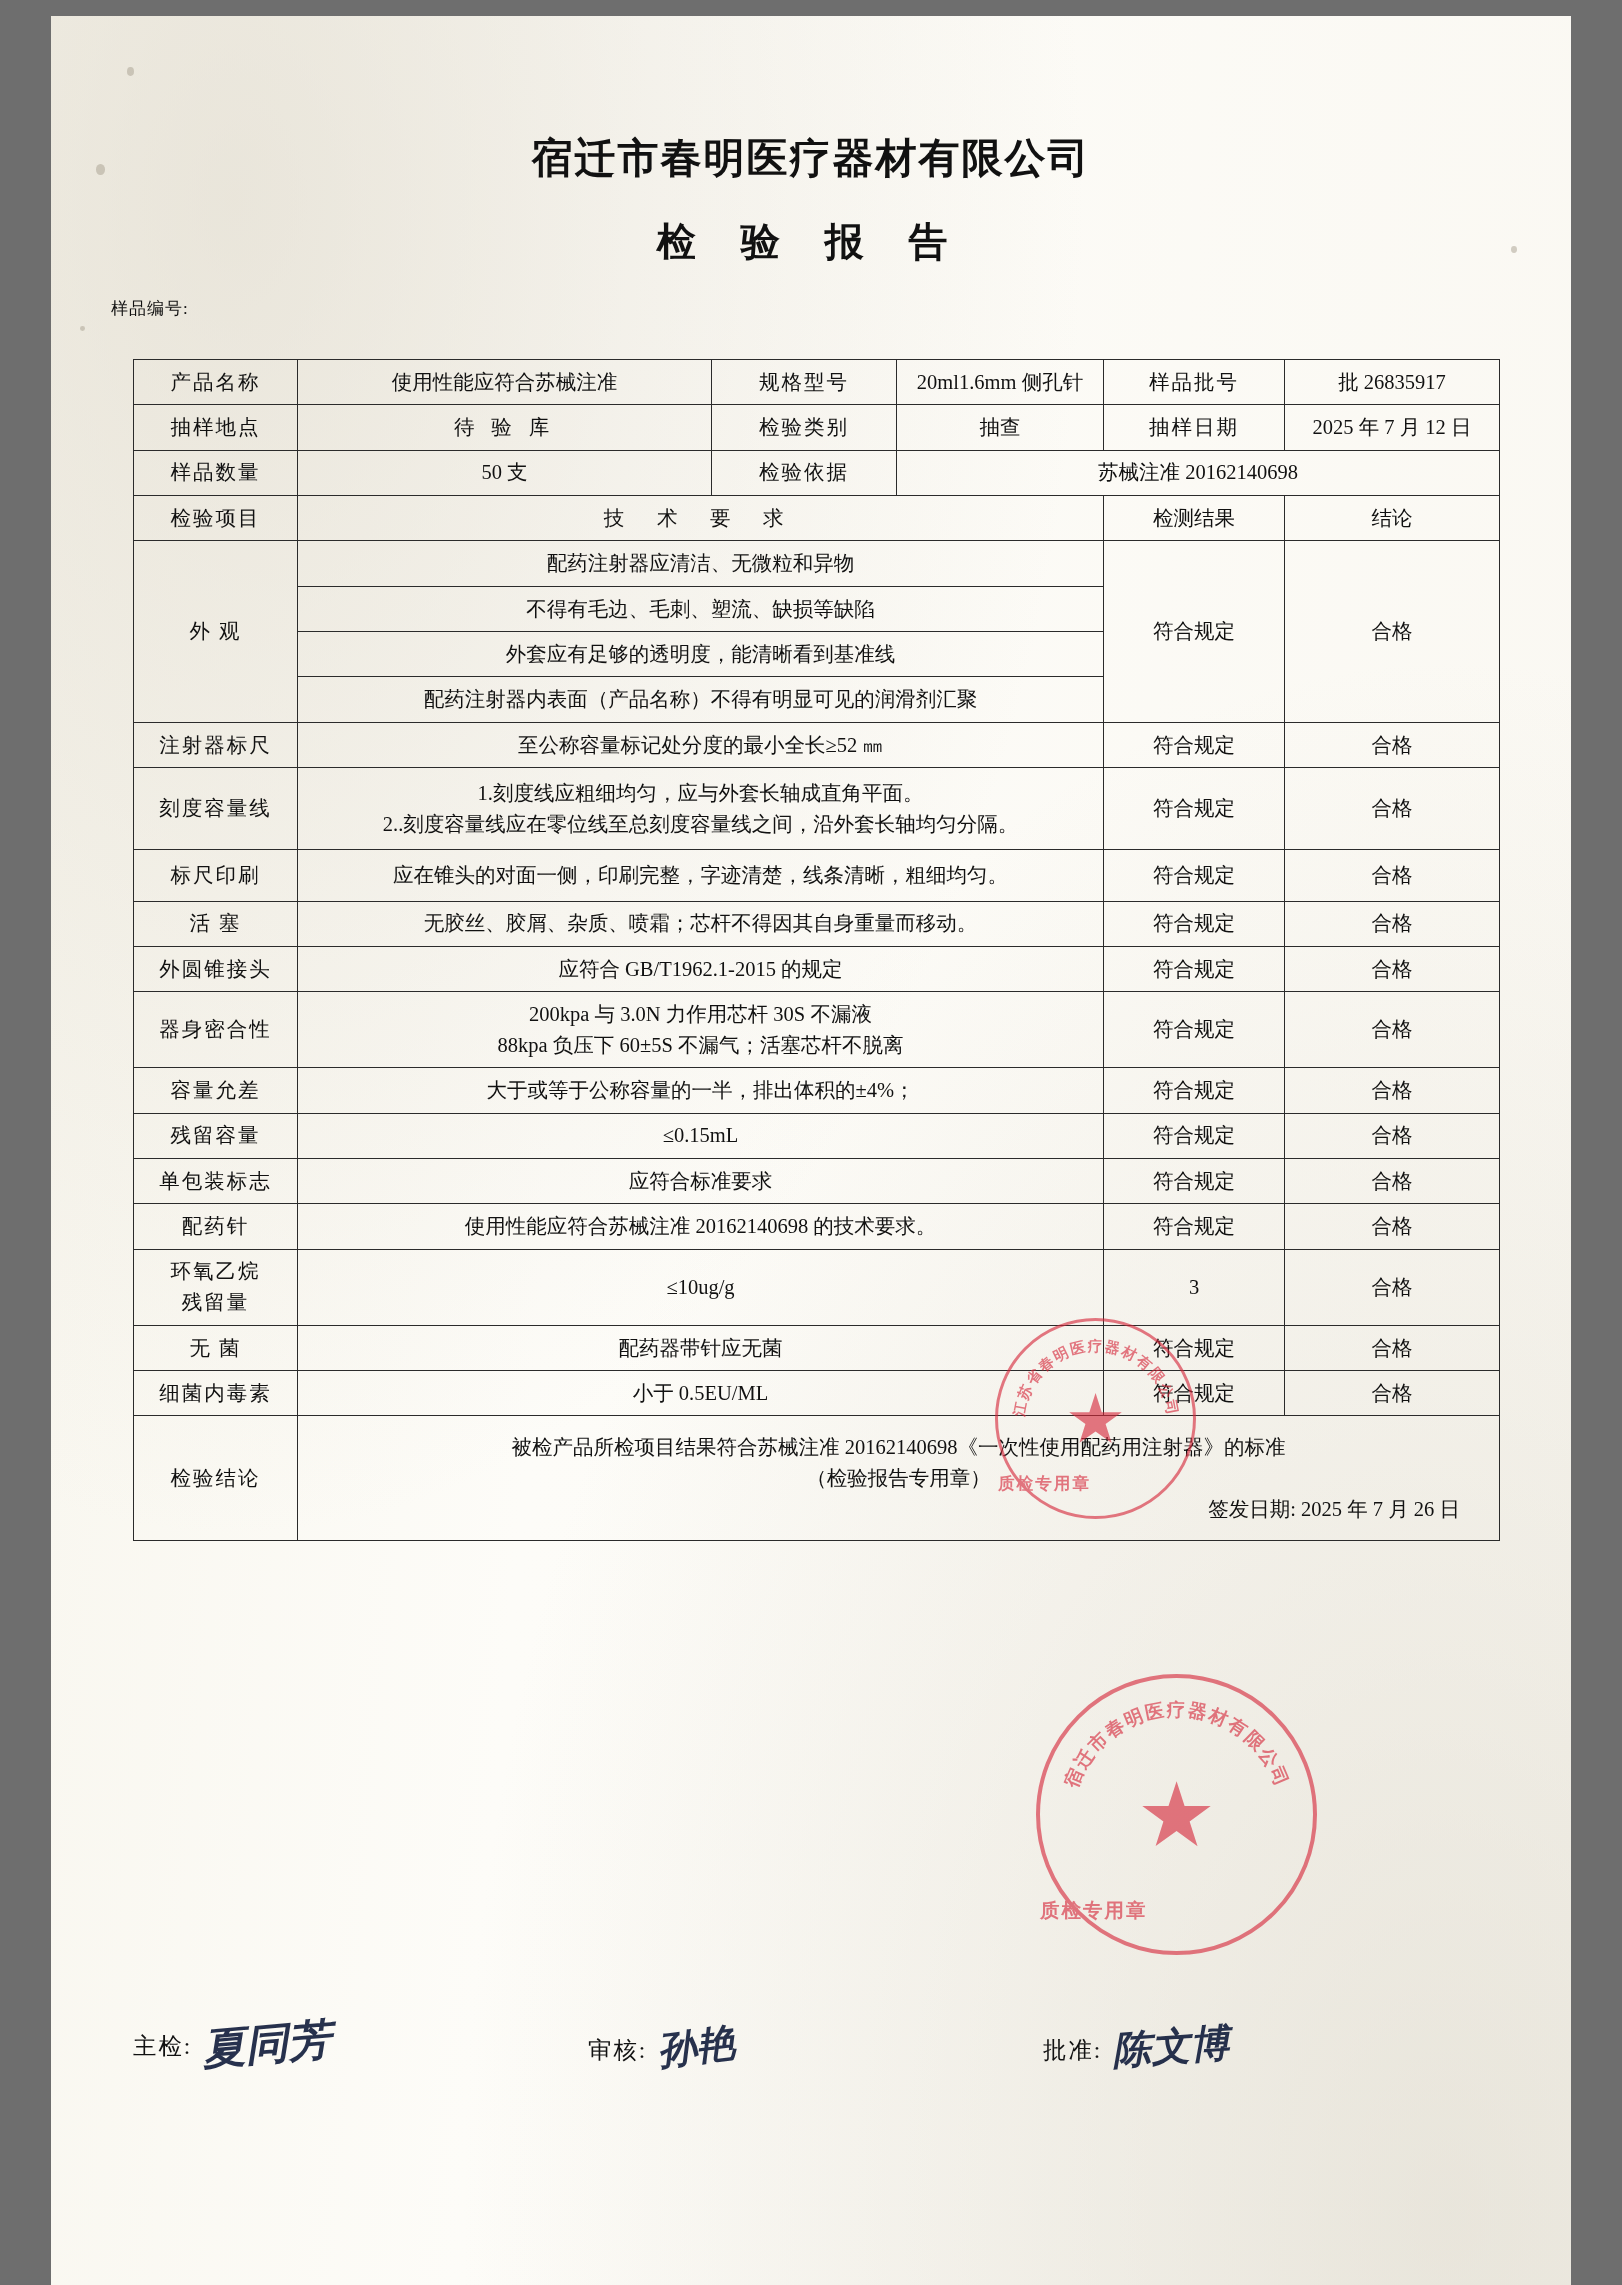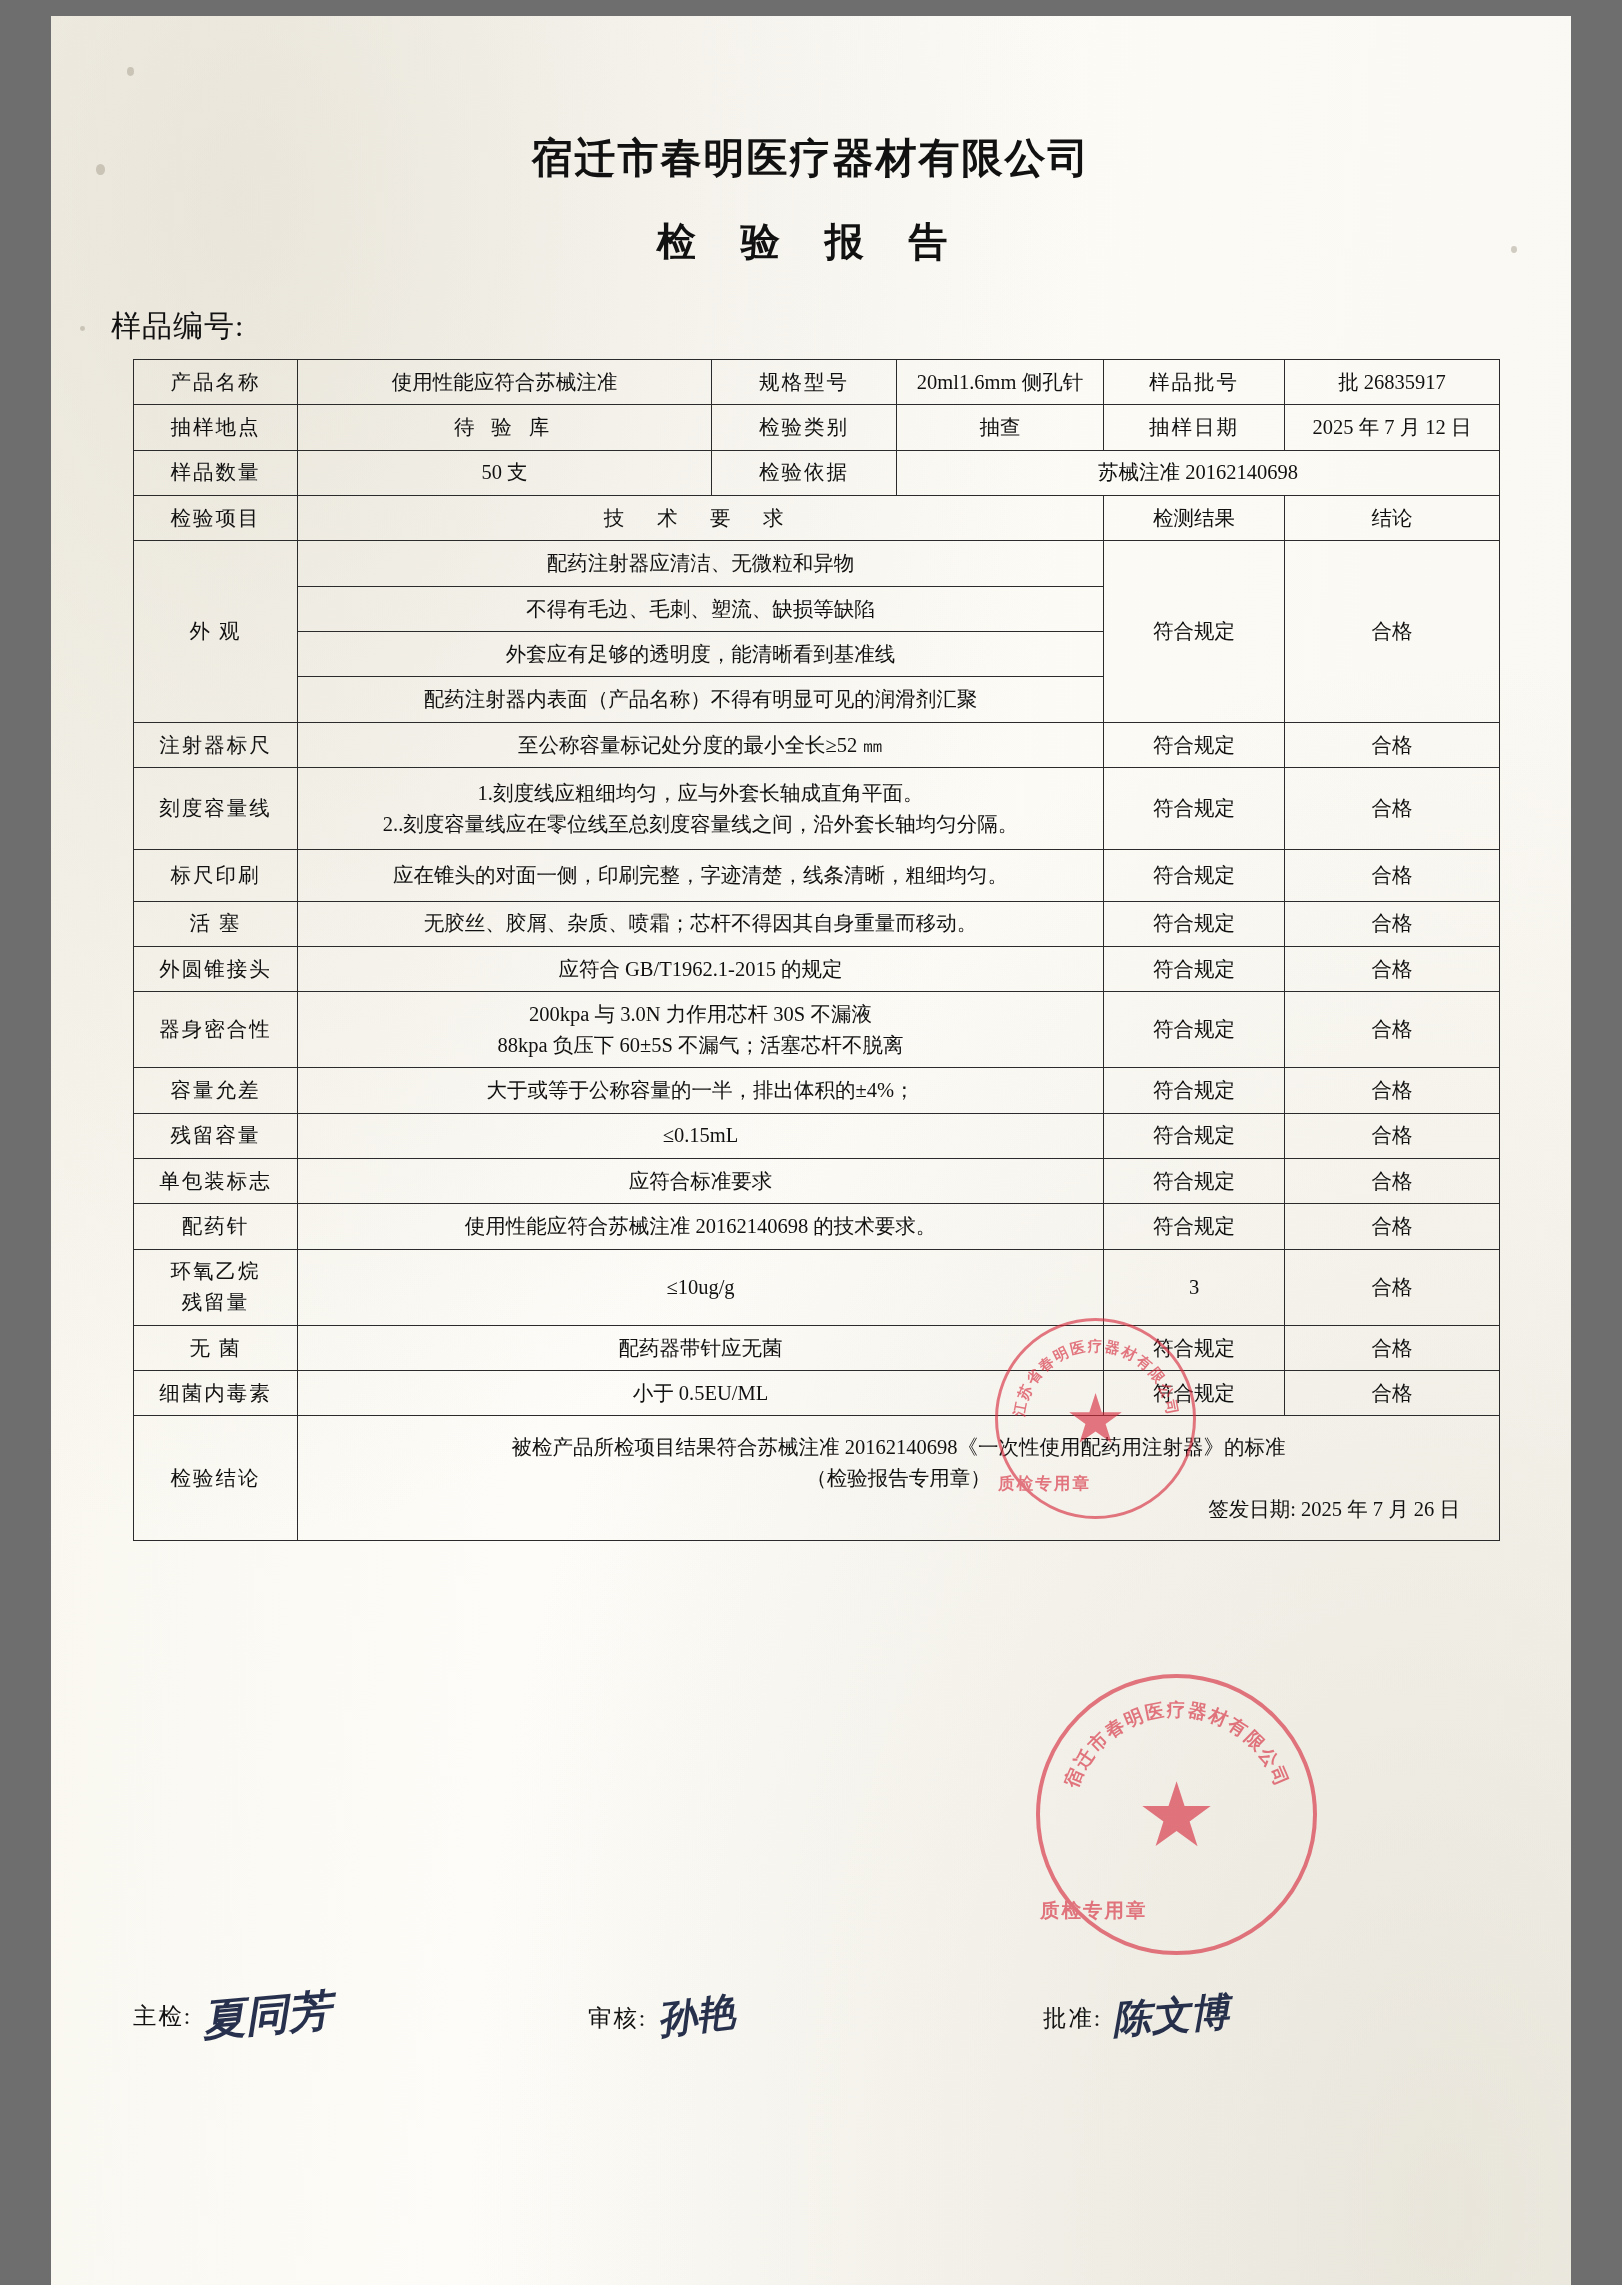--- a/index.html
+++ b/index.html
@@ -49,22 +49,22 @@
   .doc-title {
     margin-top: 29px;
     font-size: 39px;
     font-weight: bold;
     letter-spacing: 17.6px;
     font-family: Liberation Serif, serif;
   }
   .sample-no {
     position: absolute;
     left: 60px;
-    top: 290px;
-    font-size: 30px;
+    top: 281px;
+    font-size: 17px;
     letter-spacing: 1px;
   }
   table.report {
     position: absolute;
     left: 82px;
     top: 343px;
     width: 1365px;
     border-collapse: collapse;
     font-size: 20.5px;
     table-layout: fixed;
@@ -88,21 +88,21 @@
   }
   .concl-line2 { text-align: center; }
   .concl-line3 { text-align: right; padding-left: 117px; }
   .sign-row {
     position: absolute;
     left: 82px;
     width: 1365px;
     top: 1941px;
     height: 117px;
     display: flex;
-    align-items: center;
+    align-items: flex-end;
     font-size: 23.4px;
   }
   .sign-cell {
     position: relative;
     flex: 1;
     display: flex;
     align-items: flex-start;
   }
   .sign-cell .lbl { padding-top: 13.7px; letter-spacing: 2px; }
   .sign-mark {

